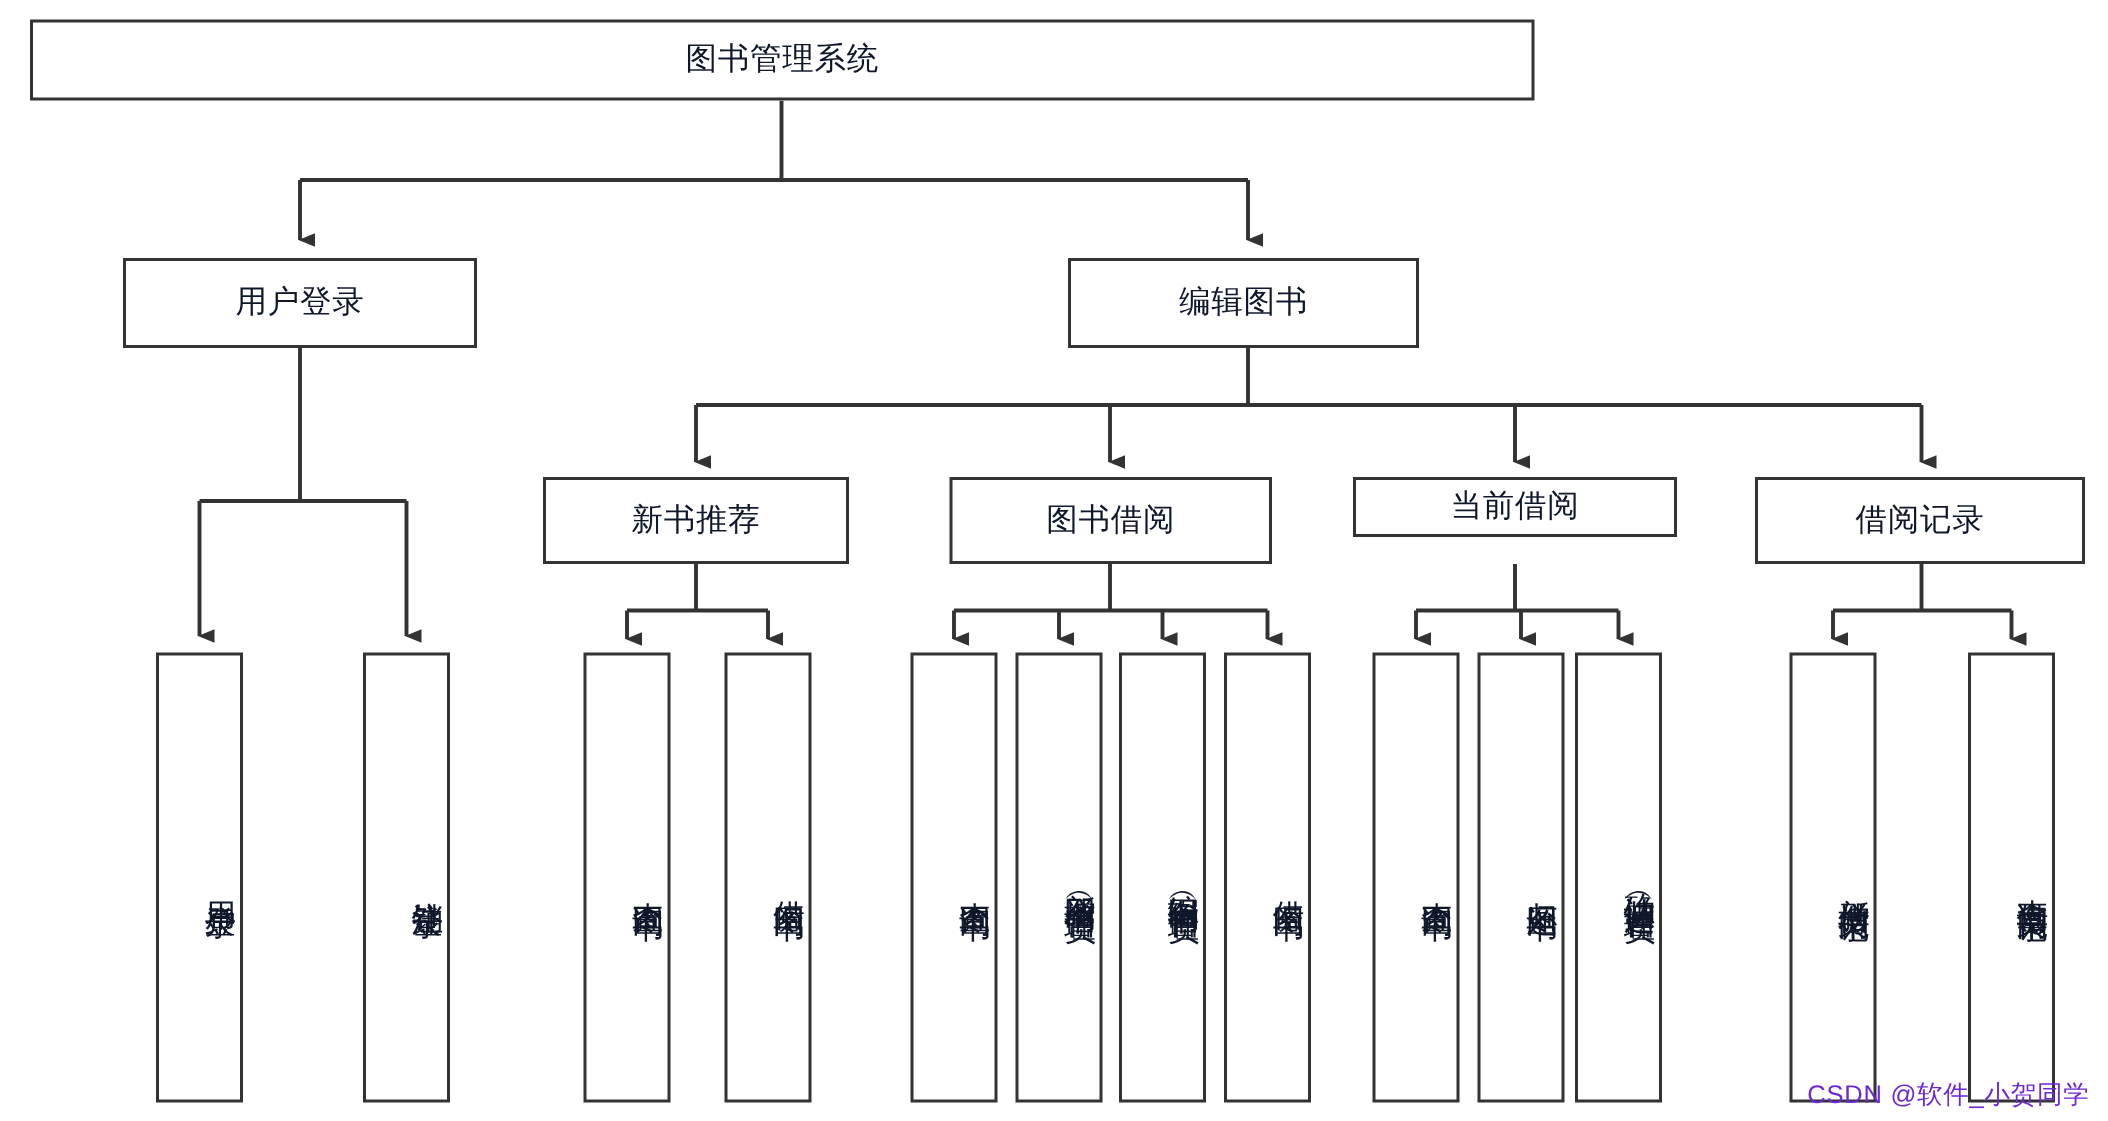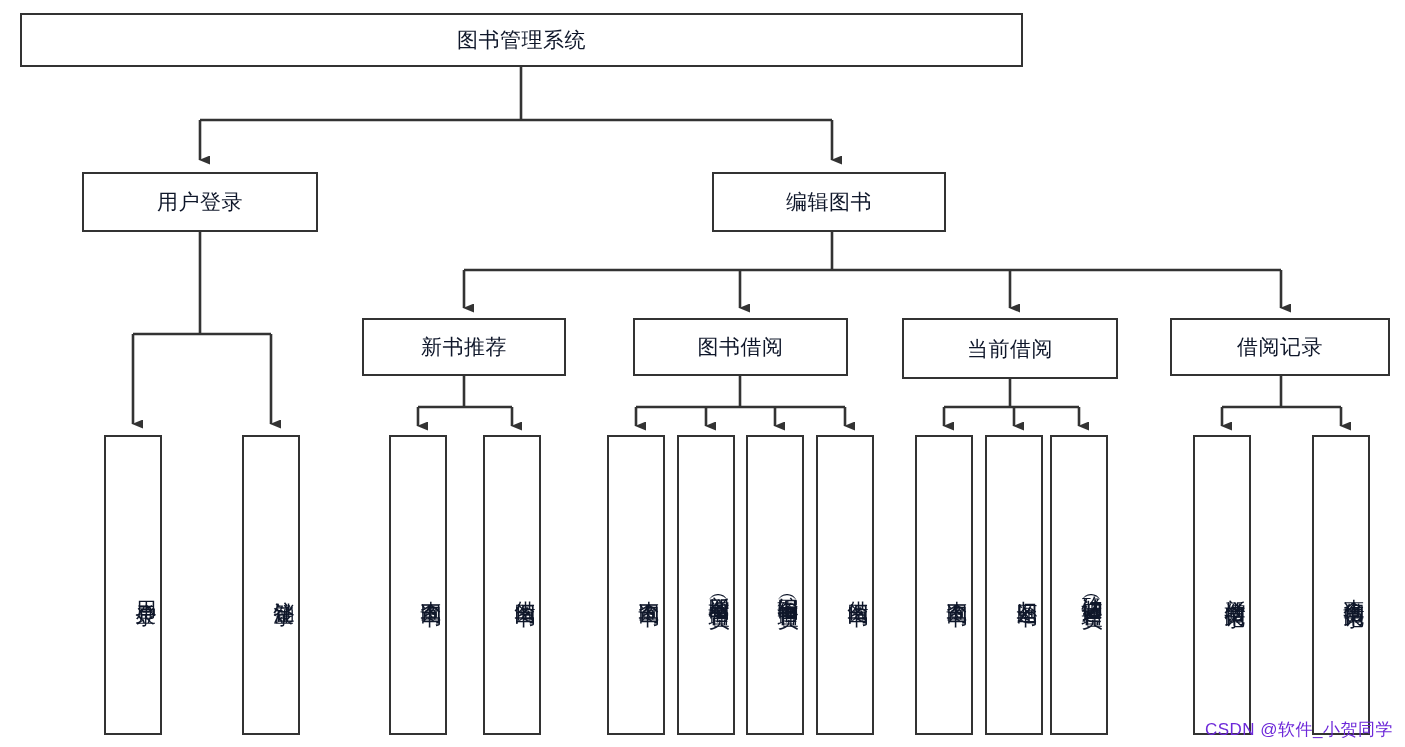--- a/index.html
+++ b/index.html
@@ -138,21 +138,21 @@
   </div>
 
   <div class="node node-h" style="left:633px; top:318px; width:215px; height:58px;">
     <span class="label">图书借阅</span>
   </div>
 
   <div class="node node-h" style="left:362px; top:318px; width:204px; height:58px;">
     <span class="label">新书推荐</span>
   </div>
 
-  <div class="node node-h" style="left:902px; top:318px; width:216px; height:61px;">
+  <div class="node node-h" style="left:902px; top:318px; width:216px; height:40px;">
     <span class="label">当前借阅</span>
   </div>
 
   <div class="node node-h" style="left:1170px; top:318px; width:220px; height:58px;">
     <span class="label">借阅记录</span>
   </div>
 
   <div class="node node-v" style="left:104px; top:435px; width:58px; height:300px;">
     <span class="label">用户登录</span>
   </div>

